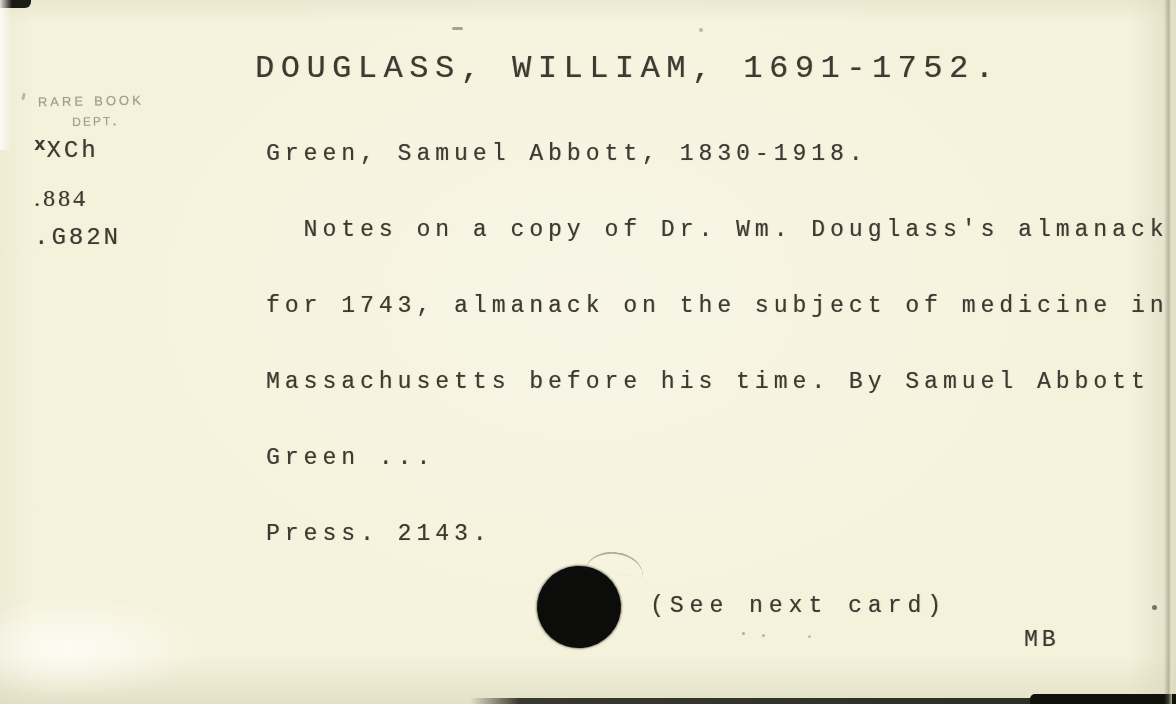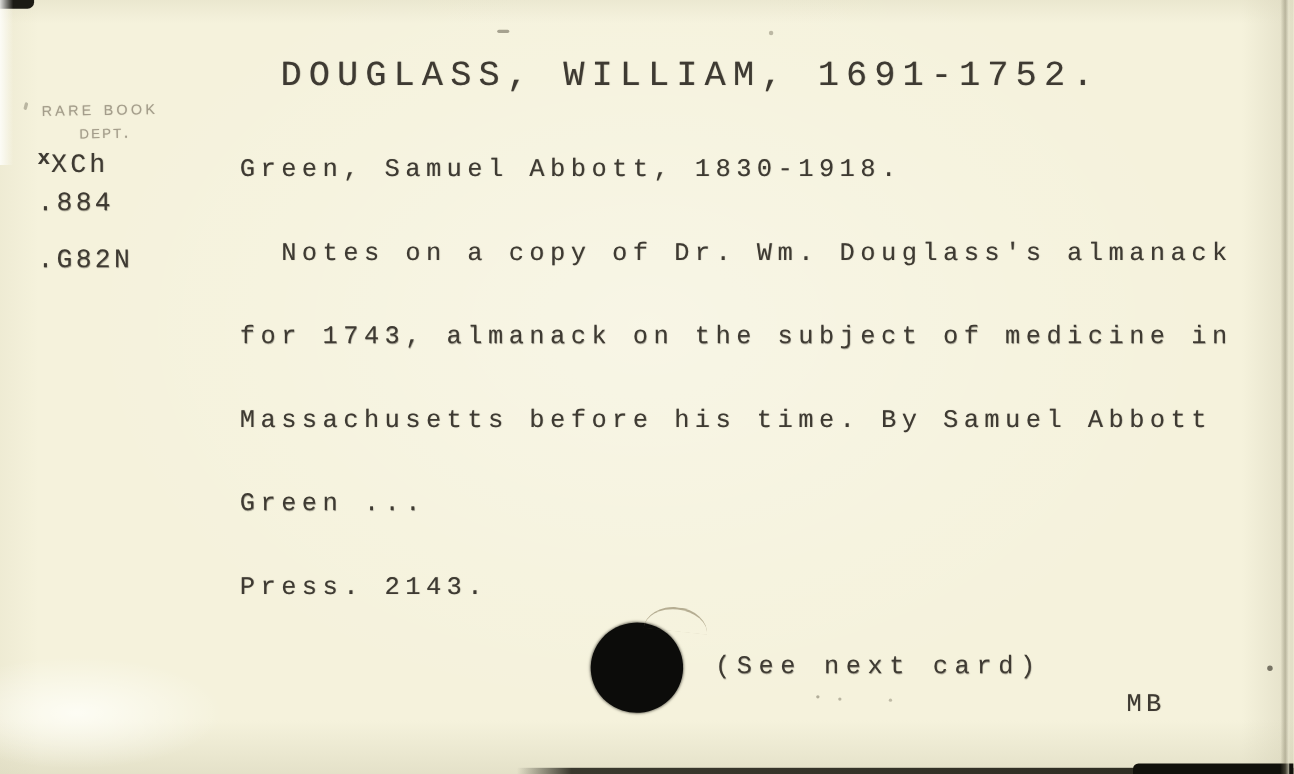--- a/index.html
+++ b/index.html
@@ -20,36 +20,36 @@
   .tw{
     color:var(--ink,#3e3a32);
     text-shadow:0.4px 0.4px 0.7px rgba(62,58,50,0.5);
     white-space:pre;
   }
   .heading{
     position:absolute;left:255px;top:52px;
     font-size:32px;letter-spacing:6.5px;line-height:34px;
   }
   .body-block{position:absolute;left:218px;top:98px;}
-  .line{min-height:40px;line-height:40px;font-size:23px;letter-spacing:5px;}
+  .line{min-height:40px;line-height:40px;font-size:23px;letter-spacing:5px;margin-left:48px;}
   .stamp{
     position:absolute;left:38px;top:88px;width:170px;
     color:var(--stamp_ink,#968f7d);
     font-family:"Liberation Sans","DejaVu Sans",sans-serif;
     font-variant:small-caps;text-transform:lowercase;
     opacity:0.85;transform:rotate(-1deg);
     text-shadow:0 0 1px rgba(150,143,125,0.6);
   }
   .stamp-l1{font-size:19px;letter-spacing:3px;line-height:22px;}
   .stamp-l2{font-size:17px;letter-spacing:2px;line-height:20px;margin-left:34px;}
   .callnum{position:absolute;left:34px;top:0;}
   .cn{position:absolute;left:0;font-size:24px;letter-spacing:3px;line-height:30px;}
   .cn-1{top:136px;}
   .cn-x{font-size:19px;position:relative;top:-7px;left:0;margin-right:-2px;font-weight:bold;}
-  .cn-2{top:171px;}
+  .cn-2{top:183px;font-family:Liberation Serif, serif;}
   .cn-3{top:223px;}
   .see-note{
     position:absolute;left:650px;top:590px;
     font-size:23px;letter-spacing:6px;line-height:32px;
   }
   .initials{
     position:absolute;left:1024px;top:624px;
     font-size:23px;letter-spacing:4px;line-height:32px;
   }
   .hole{

